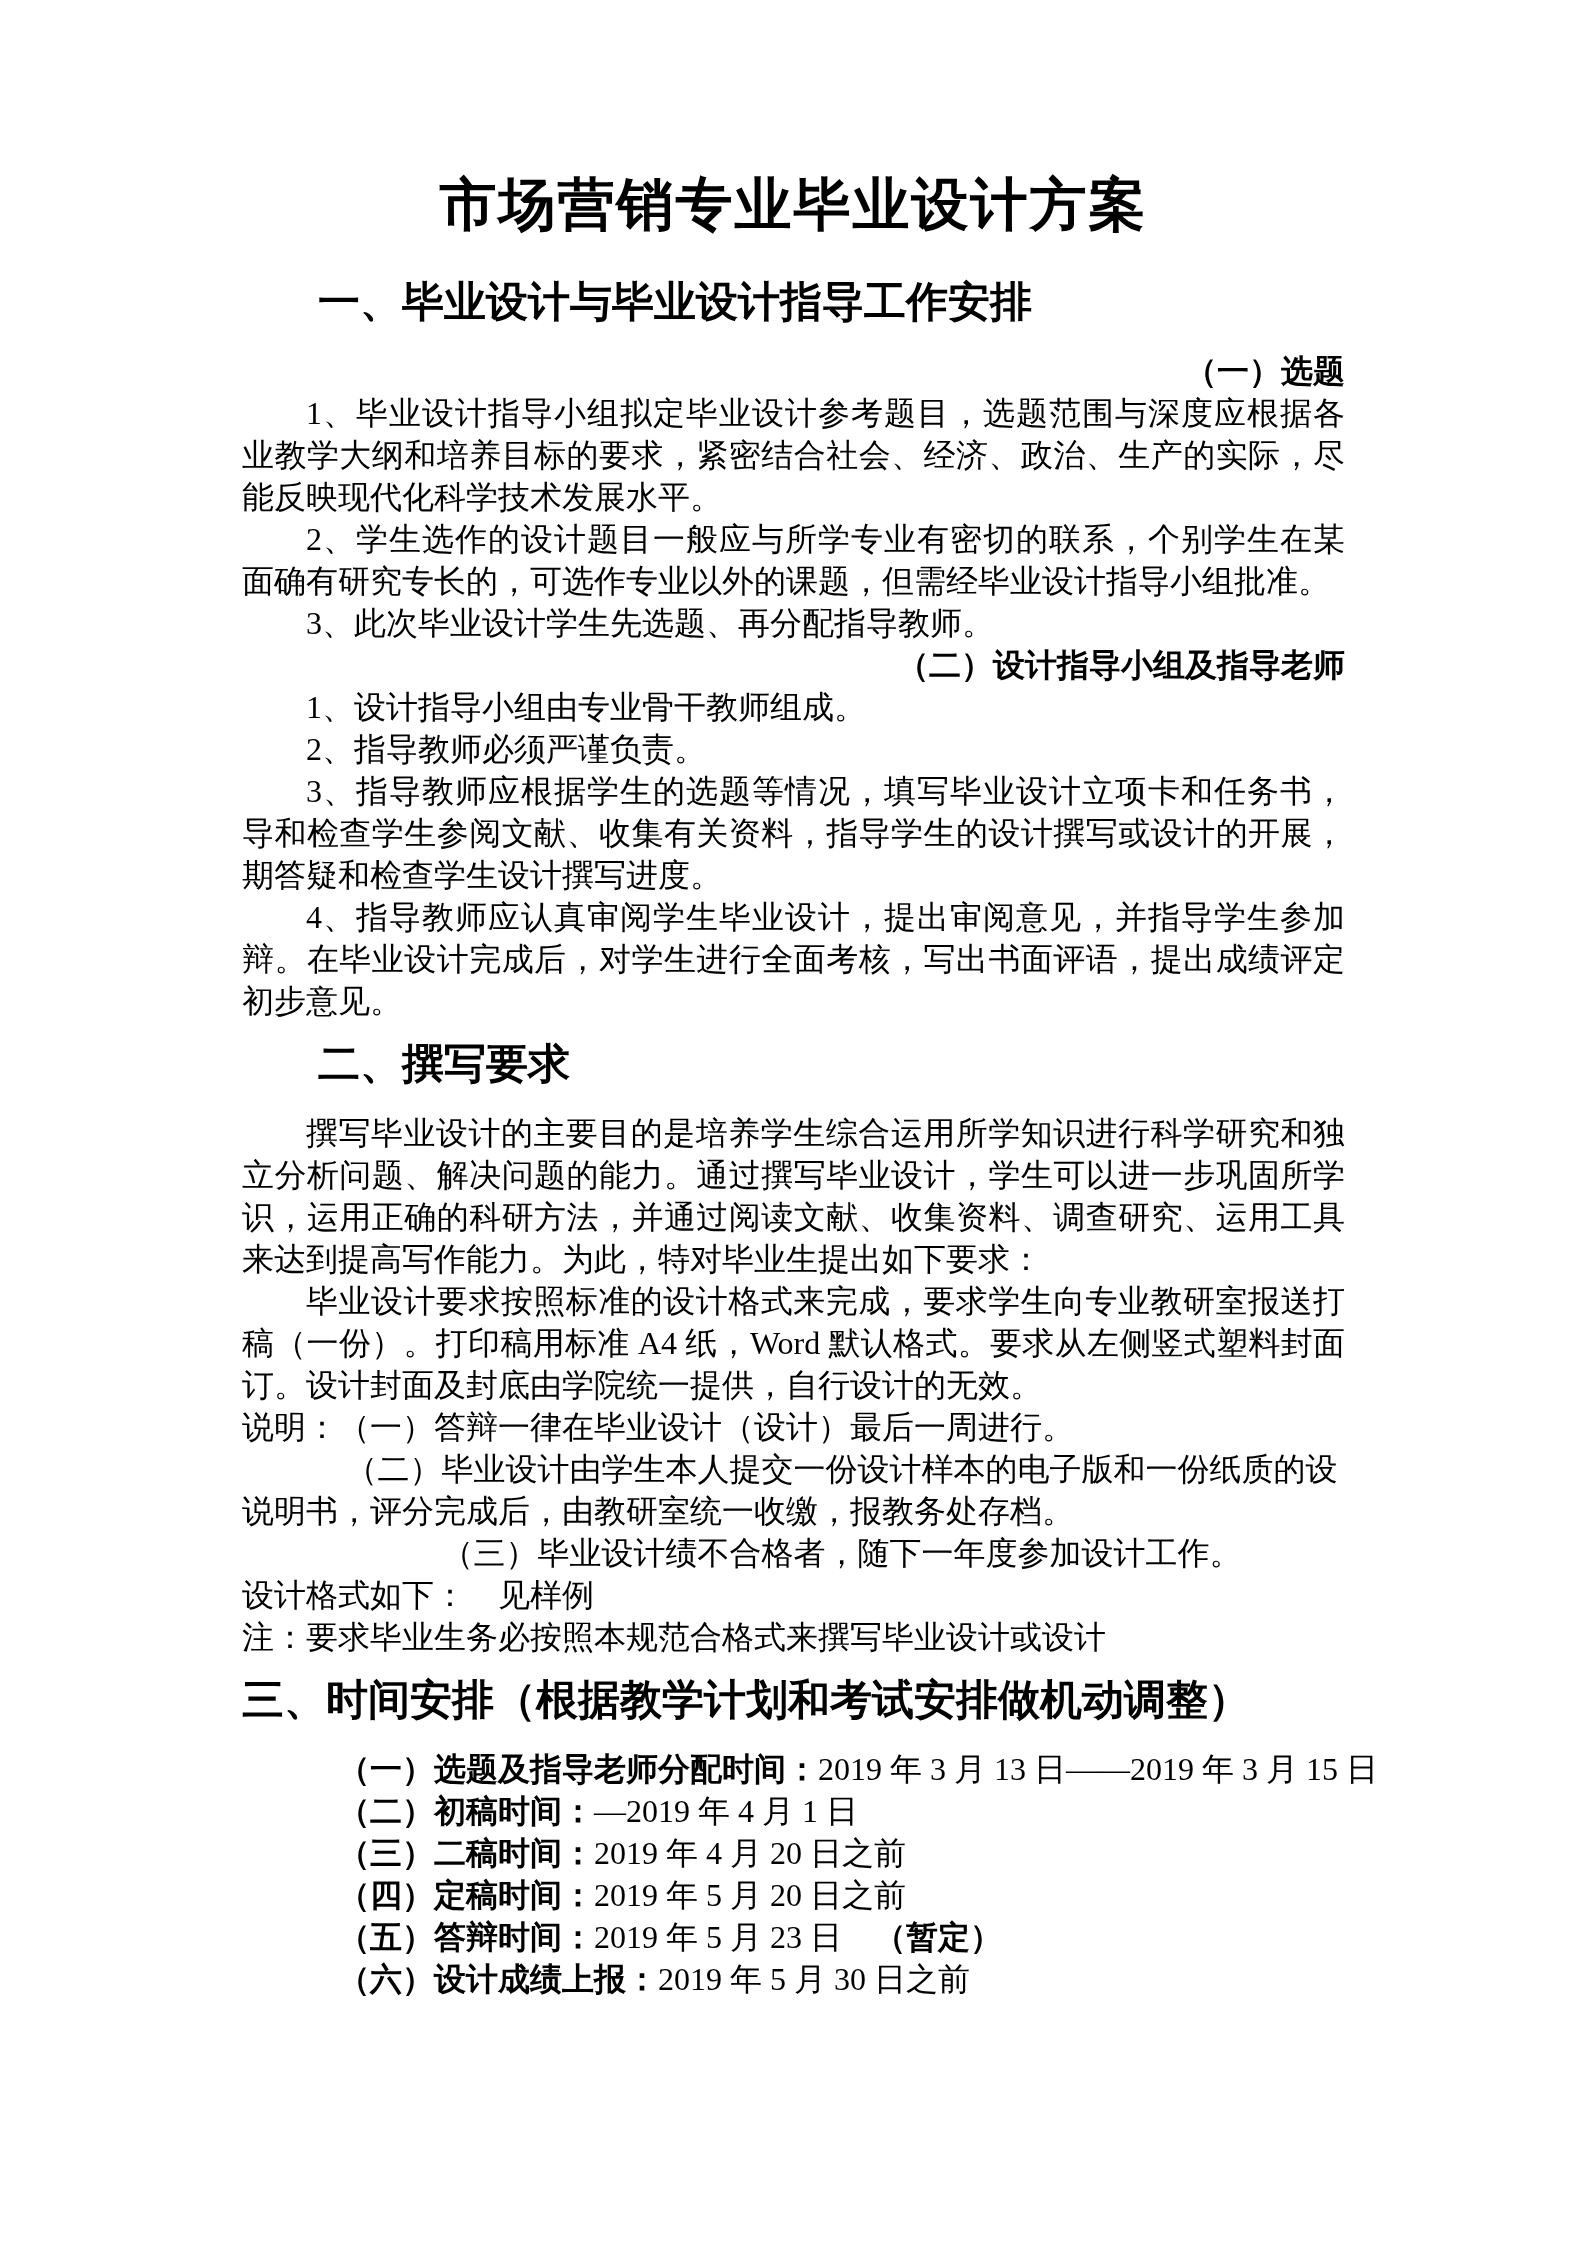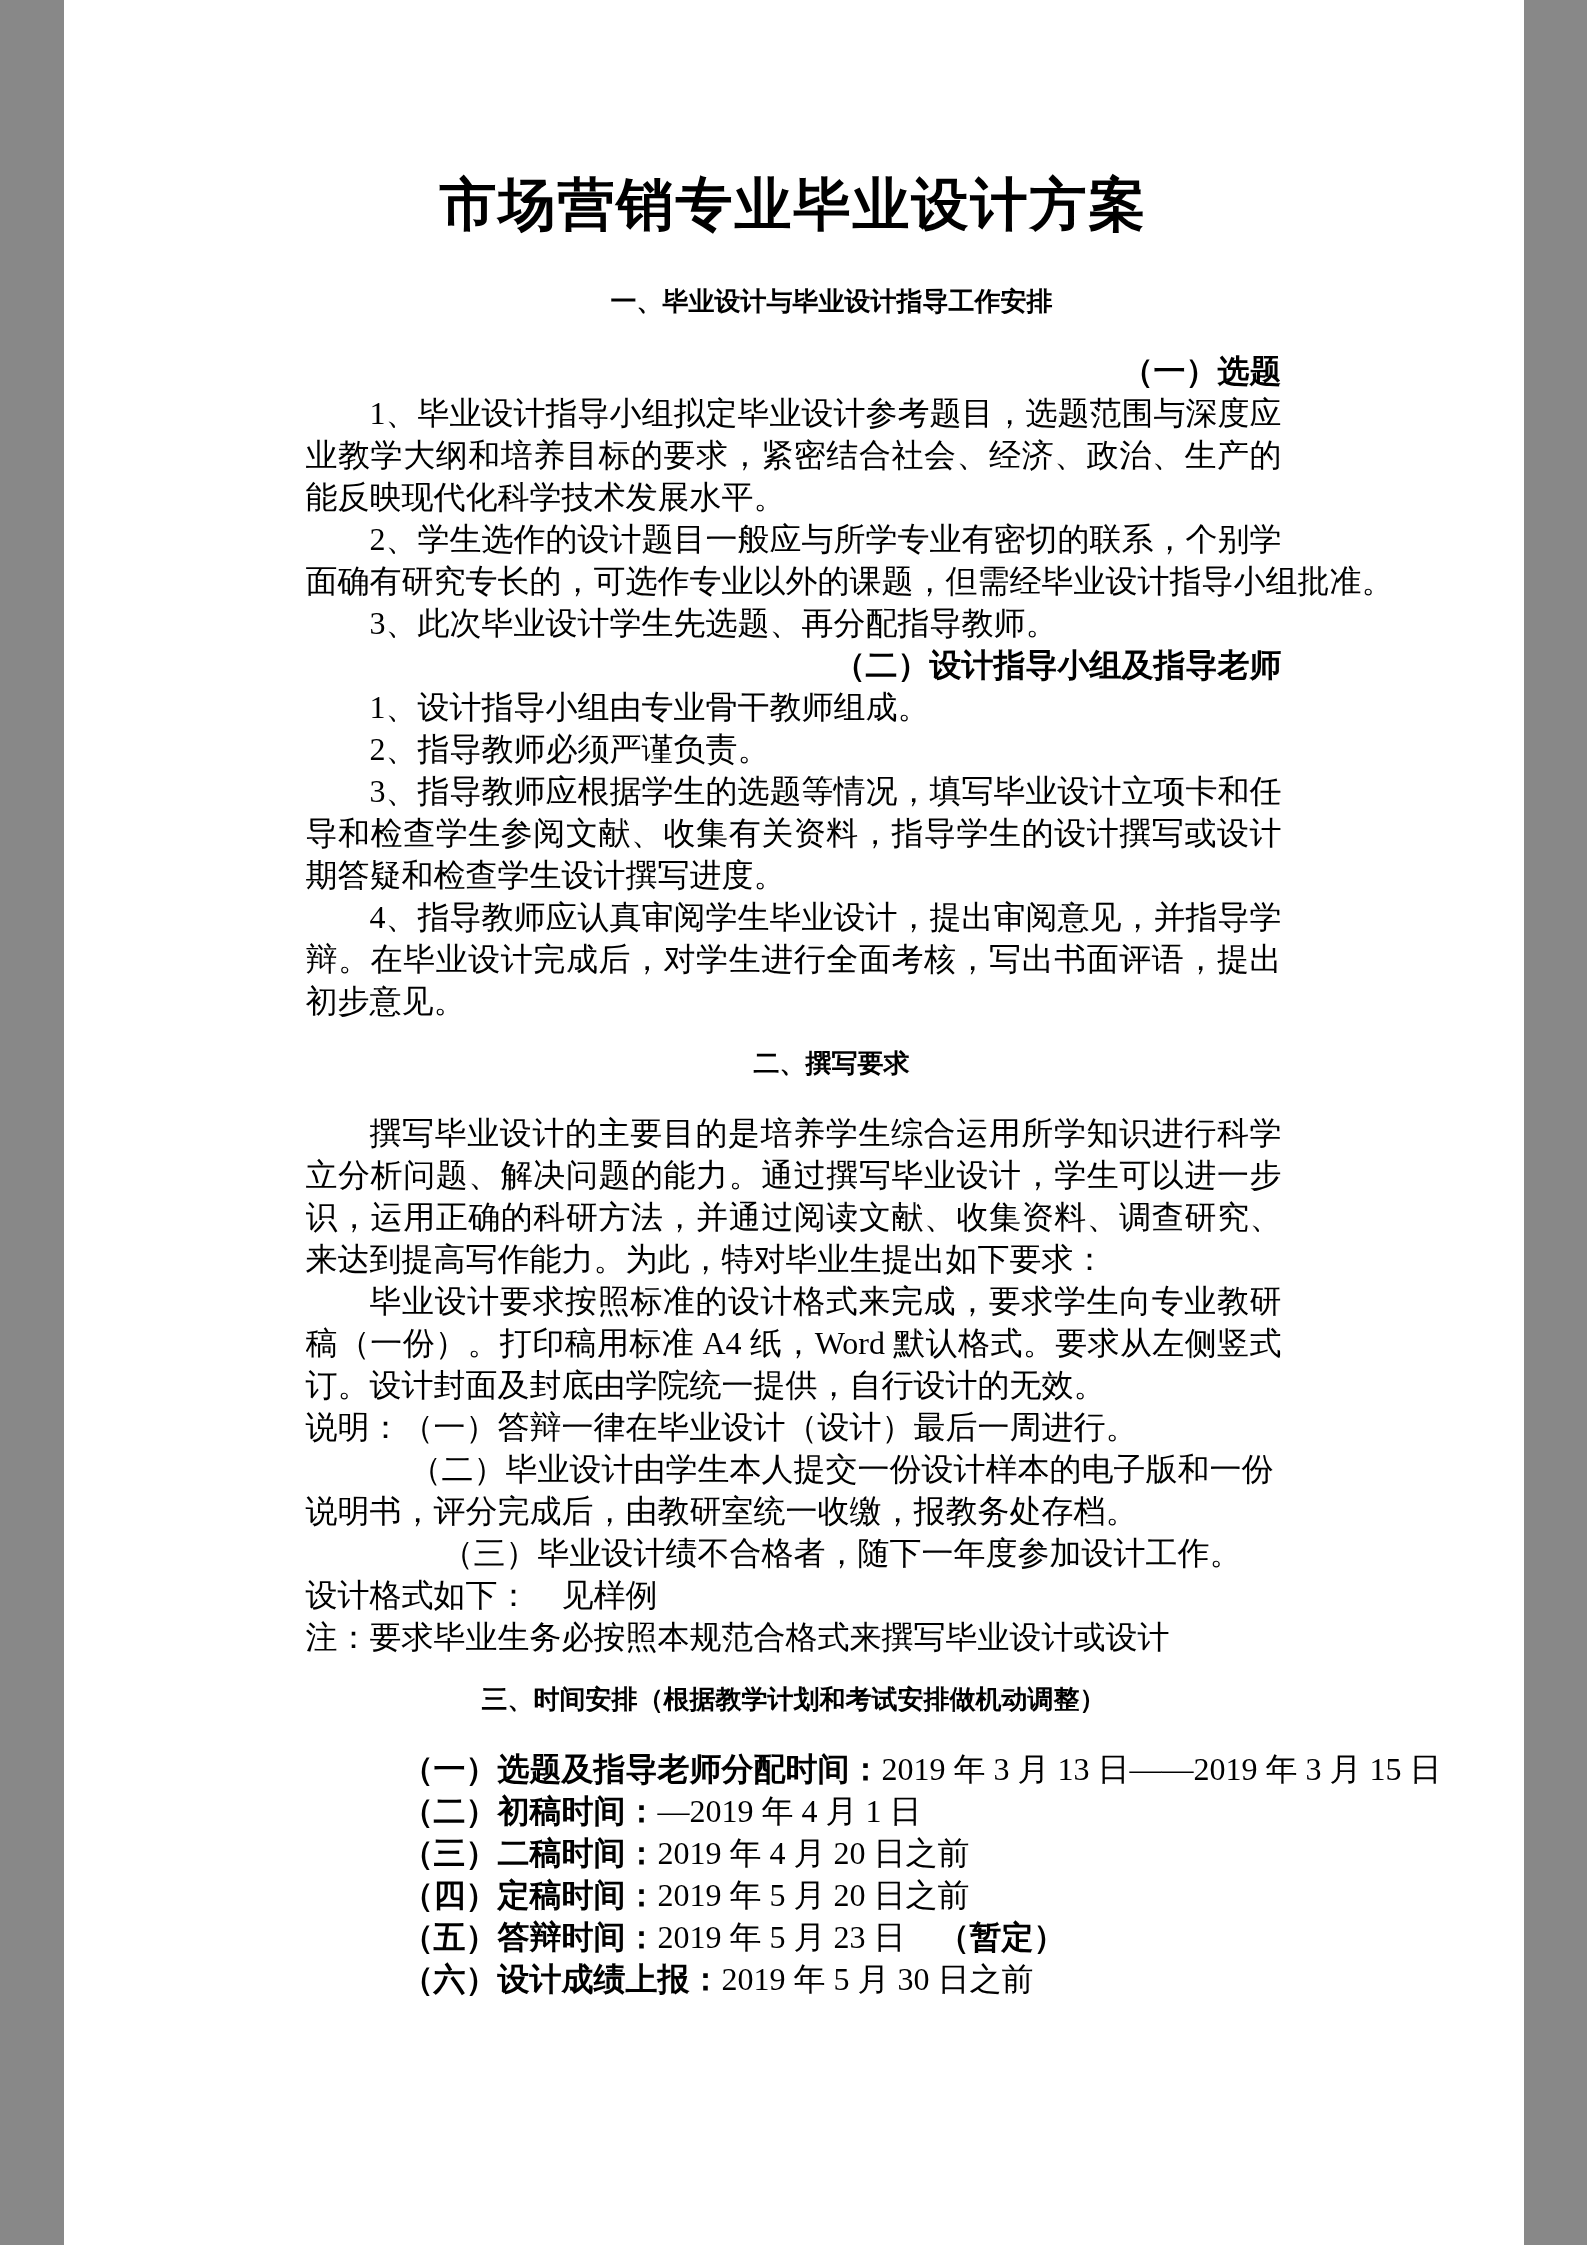--- a/index.html
+++ b/index.html
@@ -1,18 +1,18 @@
 <!DOCTYPE html>
 <html><head>
 <meta charset="utf-8">
 <style>
   html,body{margin:0;padding:0;background:#888;}
   .page{
     position:relative;
-    width:1460px;height:2245px;
+    width:1587px;height:2245px;
     margin:0 auto;
     background:#ffffff;
     box-sizing:border-box;
     padding:168px 242px 0 242px;
     color:#000;
     font-family:"Liberation Serif", serif;
     overflow:hidden;
   }
   .title{
     font-size:57px;
@@ -22,25 +22,24 @@
     letter-spacing:2px;
     margin-bottom:34px;
     white-space:nowrap;
   }
   .blk{
     font-size:32px;
     line-height:42px;
     white-space:nowrap;
   }
   .h1{
-    font-size:26px;
+    font-size:42px;
     line-height:52px;
     font-weight:bold;
     margin:16px 0 22px 0;
-    text-align:center;
   }
   .h2{font-weight:bold;text-align:right;}
   .boldline{font-weight:normal;}
   .just{
     white-space:normal;
     text-align:justify;
     text-align-last:justify;
     overflow:hidden;
     height:42px;
   }

